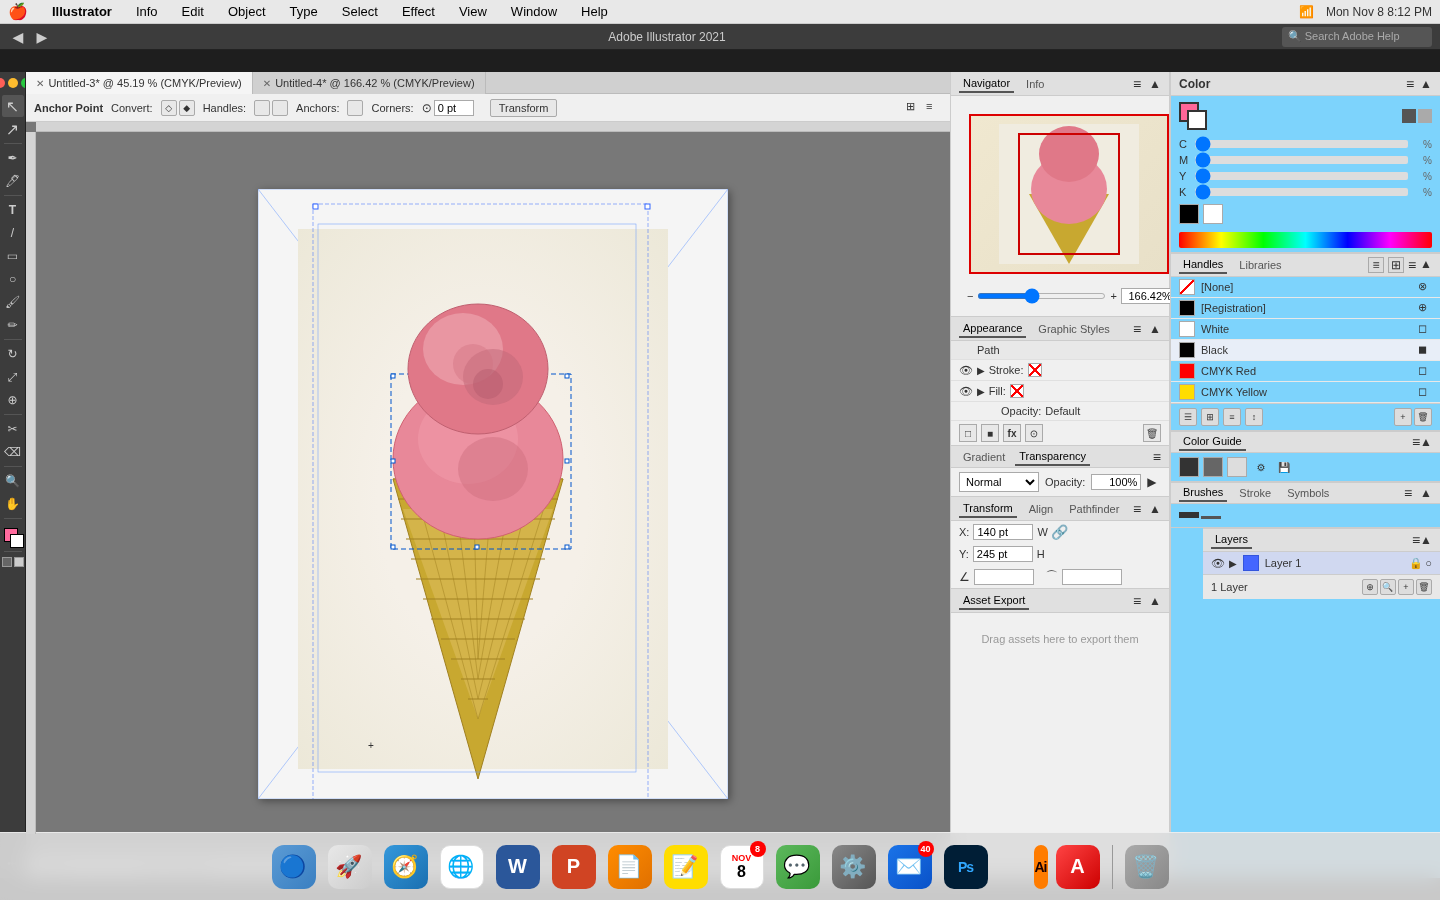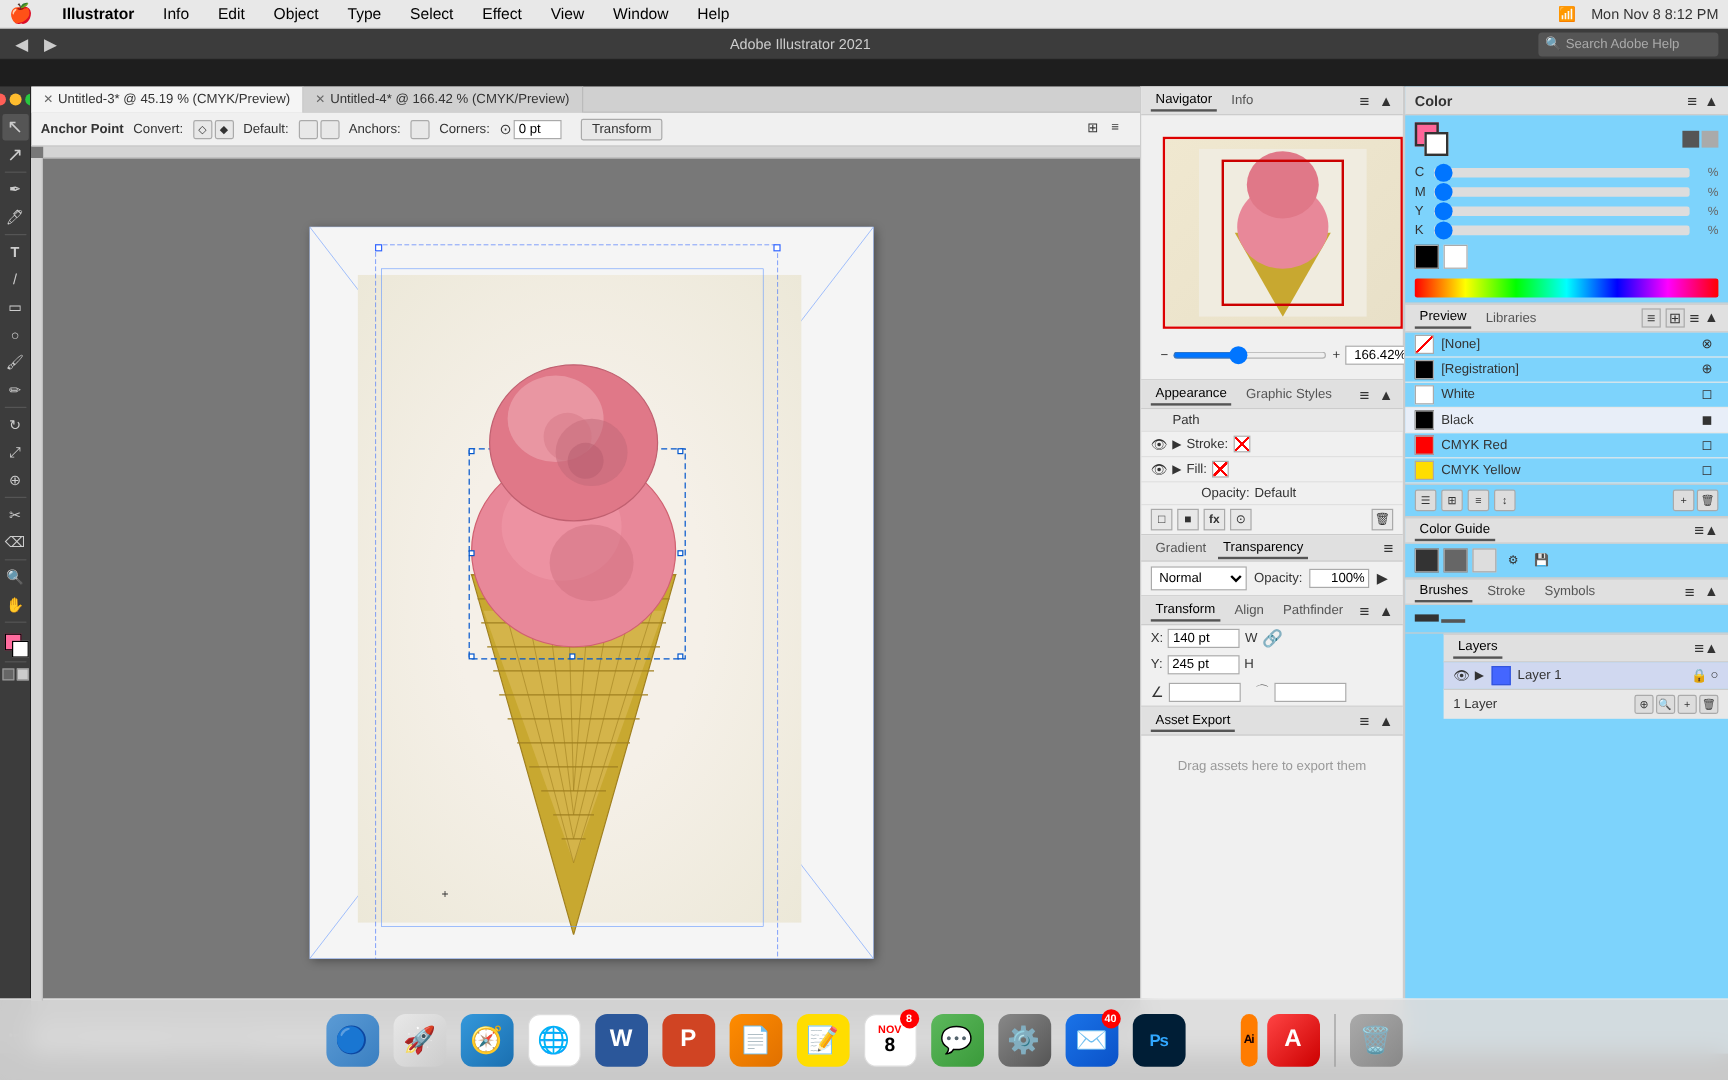--- a/index.html
+++ b/index.html
@@ -311,21 +311,21 @@
       </div>
     </div>
 
     <div style="position:absolute; top:22px; left:0; right:0; height:28px; background:#f0f0f0; border-bottom:1px solid #ccc; display:flex; align-items:center; padding:0 8px; gap:8px; font-size:11px; z-index:10;">
       <span style="font-weight:600; font-size:11px;">Anchor Point</span>
       <span>Convert:</span>
       <div style="display:flex;gap:2px;">
         <div style="width:16px;height:16px;background:#e8e8e8;border:1px solid #aaa;border-radius:2px;cursor:pointer;display:flex;align-items:center;justify-content:center;font-size:9px;">◇</div>
         <div style="width:16px;height:16px;background:#e8e8e8;border:1px solid #aaa;border-radius:2px;cursor:pointer;display:flex;align-items:center;justify-content:center;font-size:9px;">◆</div>
       </div>
-      <span>Default:</span>
+      <span>Handles:</span>
       <div style="display:flex;gap:2px;">
         <div style="width:16px;height:16px;background:#e8e8e8;border:1px solid #aaa;border-radius:2px;cursor:pointer;"></div>
         <div style="width:16px;height:16px;background:#e8e8e8;border:1px solid #aaa;border-radius:2px;cursor:pointer;"></div>
       </div>
       <span>Anchors:</span>
       <div style="width:16px;height:16px;background:#e8e8e8;border:1px solid #aaa;border-radius:2px;cursor:pointer;"></div>
       <span>Corners:</span>
       <div style="display:flex;align-items:center;gap:2px;">
         <span style="font-size:12px;">⊙</span>
         <input type="text" value="0 pt" style="width: 40px; font-size: 11px; border: 1px solid rgb(170, 170, 170); padding: 1px 3px;">
@@ -621,21 +621,21 @@
       <div class="color-swatch-row">
         <div class="swatch-black"></div>
         <div class="swatch-white"></div>
       </div>
 
       <div class="color-gradient-bar"></div>
     </div>
 
     <div style="border-bottom:1px solid #ccc;">
       <div class="swatches-header">
-        <span class="panel-tab active">Preview</span>
+        <span class="panel-tab active">Handles</span>
         <span class="panel-tab">Libraries</span>
         <div style="margin-left:auto; display:flex; gap:4px;">
           <div style="cursor:pointer; font-size:12px; width:16px; height:16px; background:#ddd; border:1px solid #aaa; display:flex; align-items:center; justify-content:center;">≡</div>
           <div style="cursor:pointer; font-size:12px; width:16px; height:16px; background:#ddd; border:1px solid #aaa; display:flex; align-items:center; justify-content:center;">⊞</div>
           <div style="cursor:pointer; font-size:14px;">≡</div>
           <div style="cursor:pointer; font-size:12px;">▲</div>
         </div>
       </div>
 
       <div class="swatch-list-item">
@@ -785,21 +785,21 @@
     <div class="dock-icon" style="background:linear-gradient(135deg,#888,#555);">⚙️</div>
   </div>
   <div class="dock-item" style="position:relative;">
     <div class="dock-icon" style="background:linear-gradient(135deg,#1a73e8,#0a52c8);">✉️</div>
     <div class="dock-badge">40</div>
   </div>
   <div class="dock-item">
     <div class="dock-icon" style="background:#001e36; color:#31a8ff; font-size:14px; font-weight:bold; letter-spacing:-1px;">Ps</div>
   </div>
   <div class="dock-item">
-    <div class="dock-icon" style="background:#ff7c00; color:#1a0000; font-size:10px; font-weight:bold; letter-spacing:-1px;margin-left:38px;">Ai</div>
+    <div class="dock-icon" style="background:#ff7c00; color:#1a0000; font-size:14px; font-weight:bold; letter-spacing:-1px;margin-left:38px;">Ai</div>
   </div>
   <div class="dock-item">
     <div class="dock-icon" style="background:linear-gradient(135deg,#ff4444,#cc0000); color:#fff; font-size:20px; font-weight:bold;">A</div>
   </div>
   <div style="width:1px; height:44px; background:#999; margin:0 4px;"></div>
   <div class="dock-item">
     <div class="dock-icon" style="background:linear-gradient(135deg,#aaa,#888);">🗑️</div>
   </div>
 </div>
 

